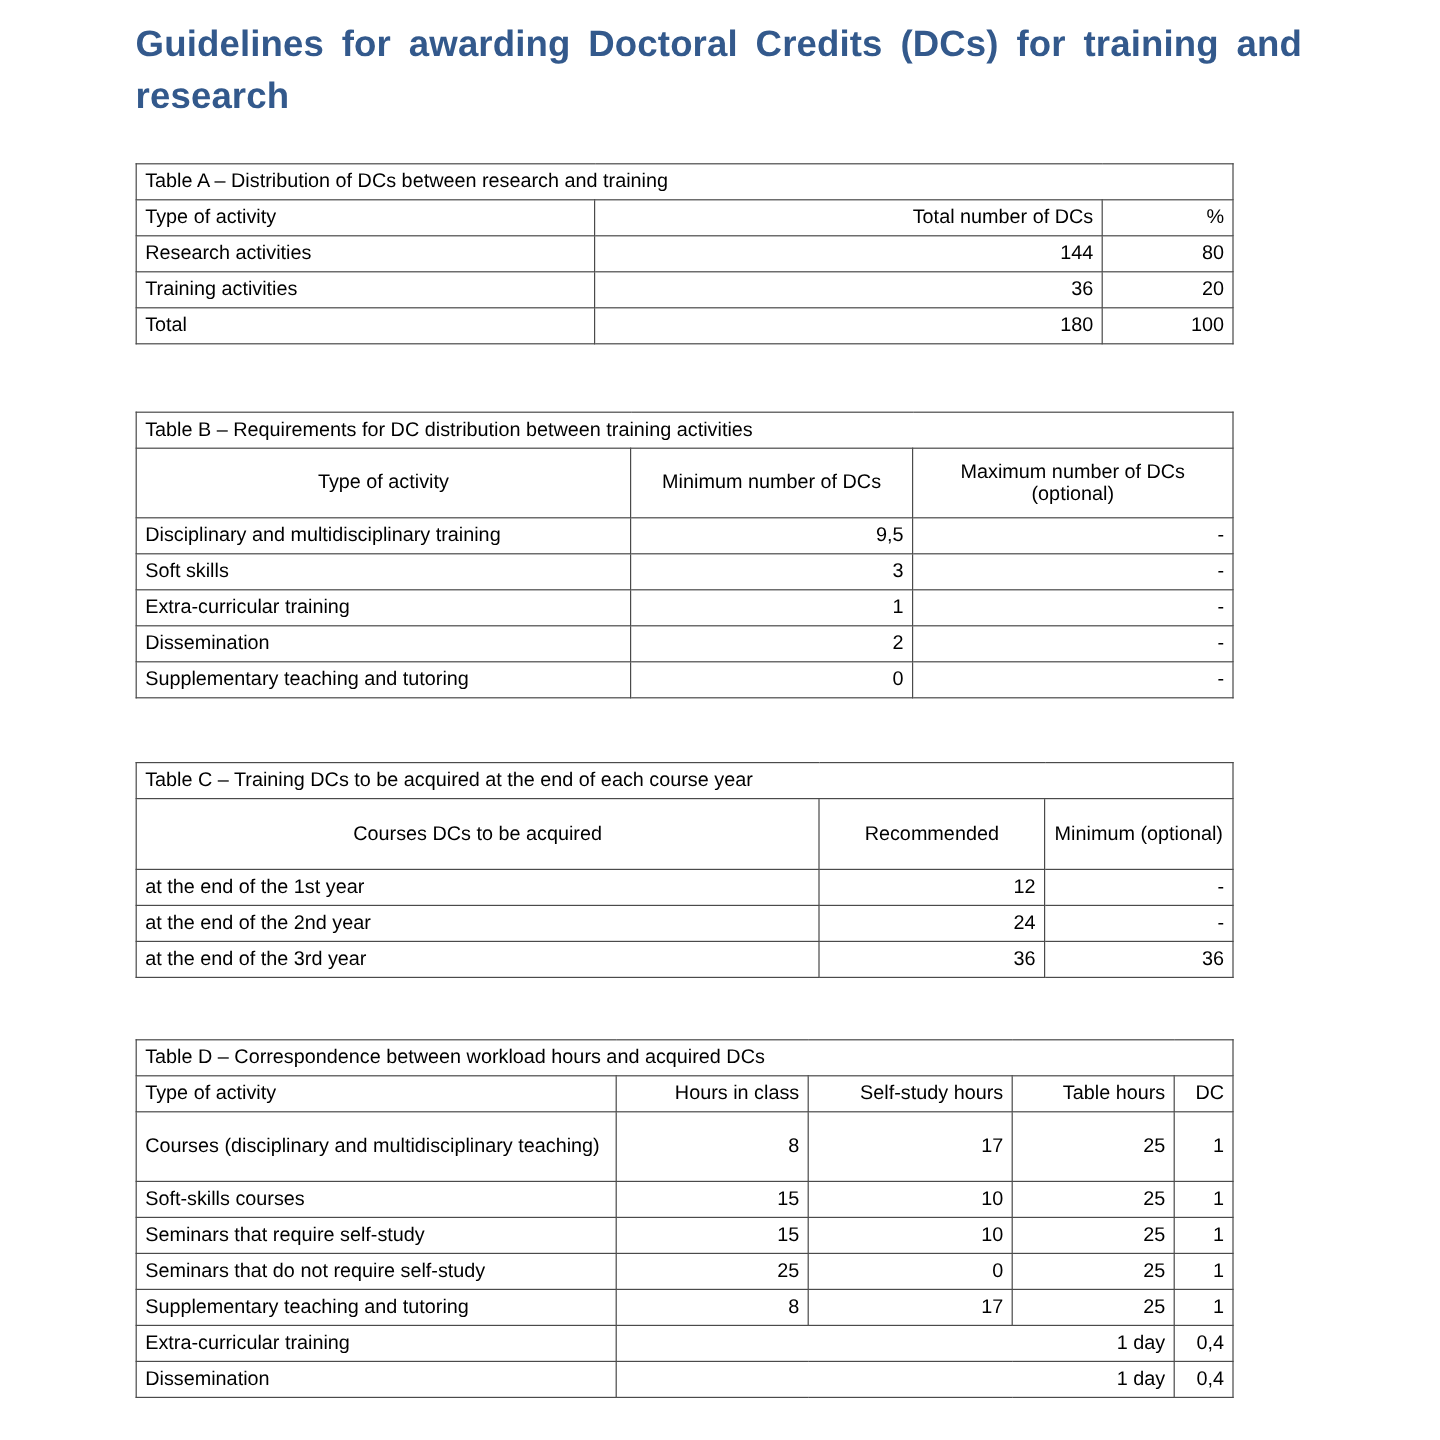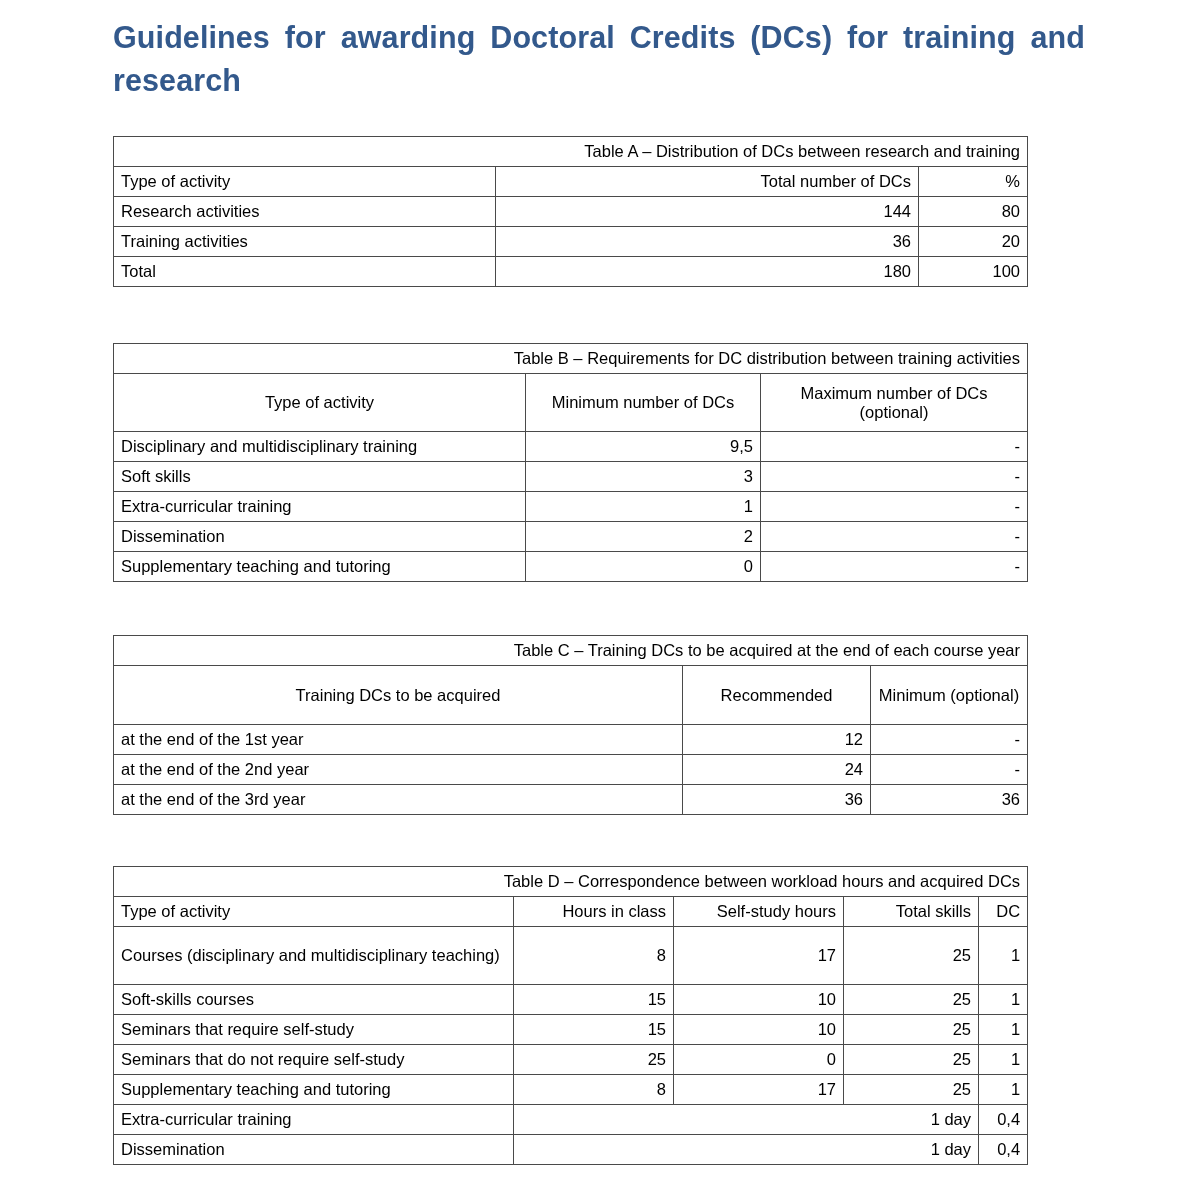--- a/index.html
+++ b/index.html
@@ -48,21 +48,21 @@
     color: #000;
   }
   .tbl td, .tbl th {
     border: 1px solid #4a4a4a;
     padding: 3px 7px;
     vertical-align: middle;
     font-weight: normal;
     box-sizing: border-box;
   }
   .caption-cell {
-    text-align: right;
+    text-align: left;
     font-weight: bold;
     height: 30px;
     font-size: 16.5px;
   }
   .hdr {
     font-weight: bold;
   }
   .c { text-align: right; }
   .l { text-align: left; }
 
@@ -172,21 +172,21 @@
     <colgroup>
       <col style="width:569px">
       <col style="width:188px">
       <col style="width:157px">
     </colgroup>
     <tbody>
       <tr>
         <td class="caption-cell" colspan="3">Table C – Training DCs to be acquired at the end of each course year</td>
       </tr>
       <tr class="hdr-row">
-        <td class="hdr c">Training DCs to be acquired</td>
+        <td class="hdr c">Courses DCs to be acquired</td>
         <td class="hdr c">Recommended</td>
         <td class="hdr c">Minimum (optional)</td>
       </tr>
       <tr class="r">
         <td class="l">at the end of the 1st year</td>
         <td class="c">12</td>
         <td class="c">-</td>
       </tr>
       <tr class="r">
         <td class="l">at the end of the 2nd year</td>
@@ -210,21 +210,21 @@
       <col style="width:49px">
     </colgroup>
     <tbody>
       <tr>
         <td class="caption-cell" colspan="5">Table D – Correspondence between workload hours and acquired DCs</td>
       </tr>
       <tr class="r">
         <td class="hdr l">Type of activity</td>
         <td class="hdr c">Hours in class</td>
         <td class="hdr c">Self-study hours</td>
-        <td class="hdr c">Total skills</td>
+        <td class="hdr c">Table hours</td>
         <td class="hdr c">DC</td>
       </tr>
       <tr class="tall">
         <td class="l">Courses (disciplinary and multidisciplinary teaching)</td>
         <td class="c">8</td>
         <td class="c">17</td>
         <td class="c">25</td>
         <td class="c">1</td>
       </tr>
       <tr class="r">

